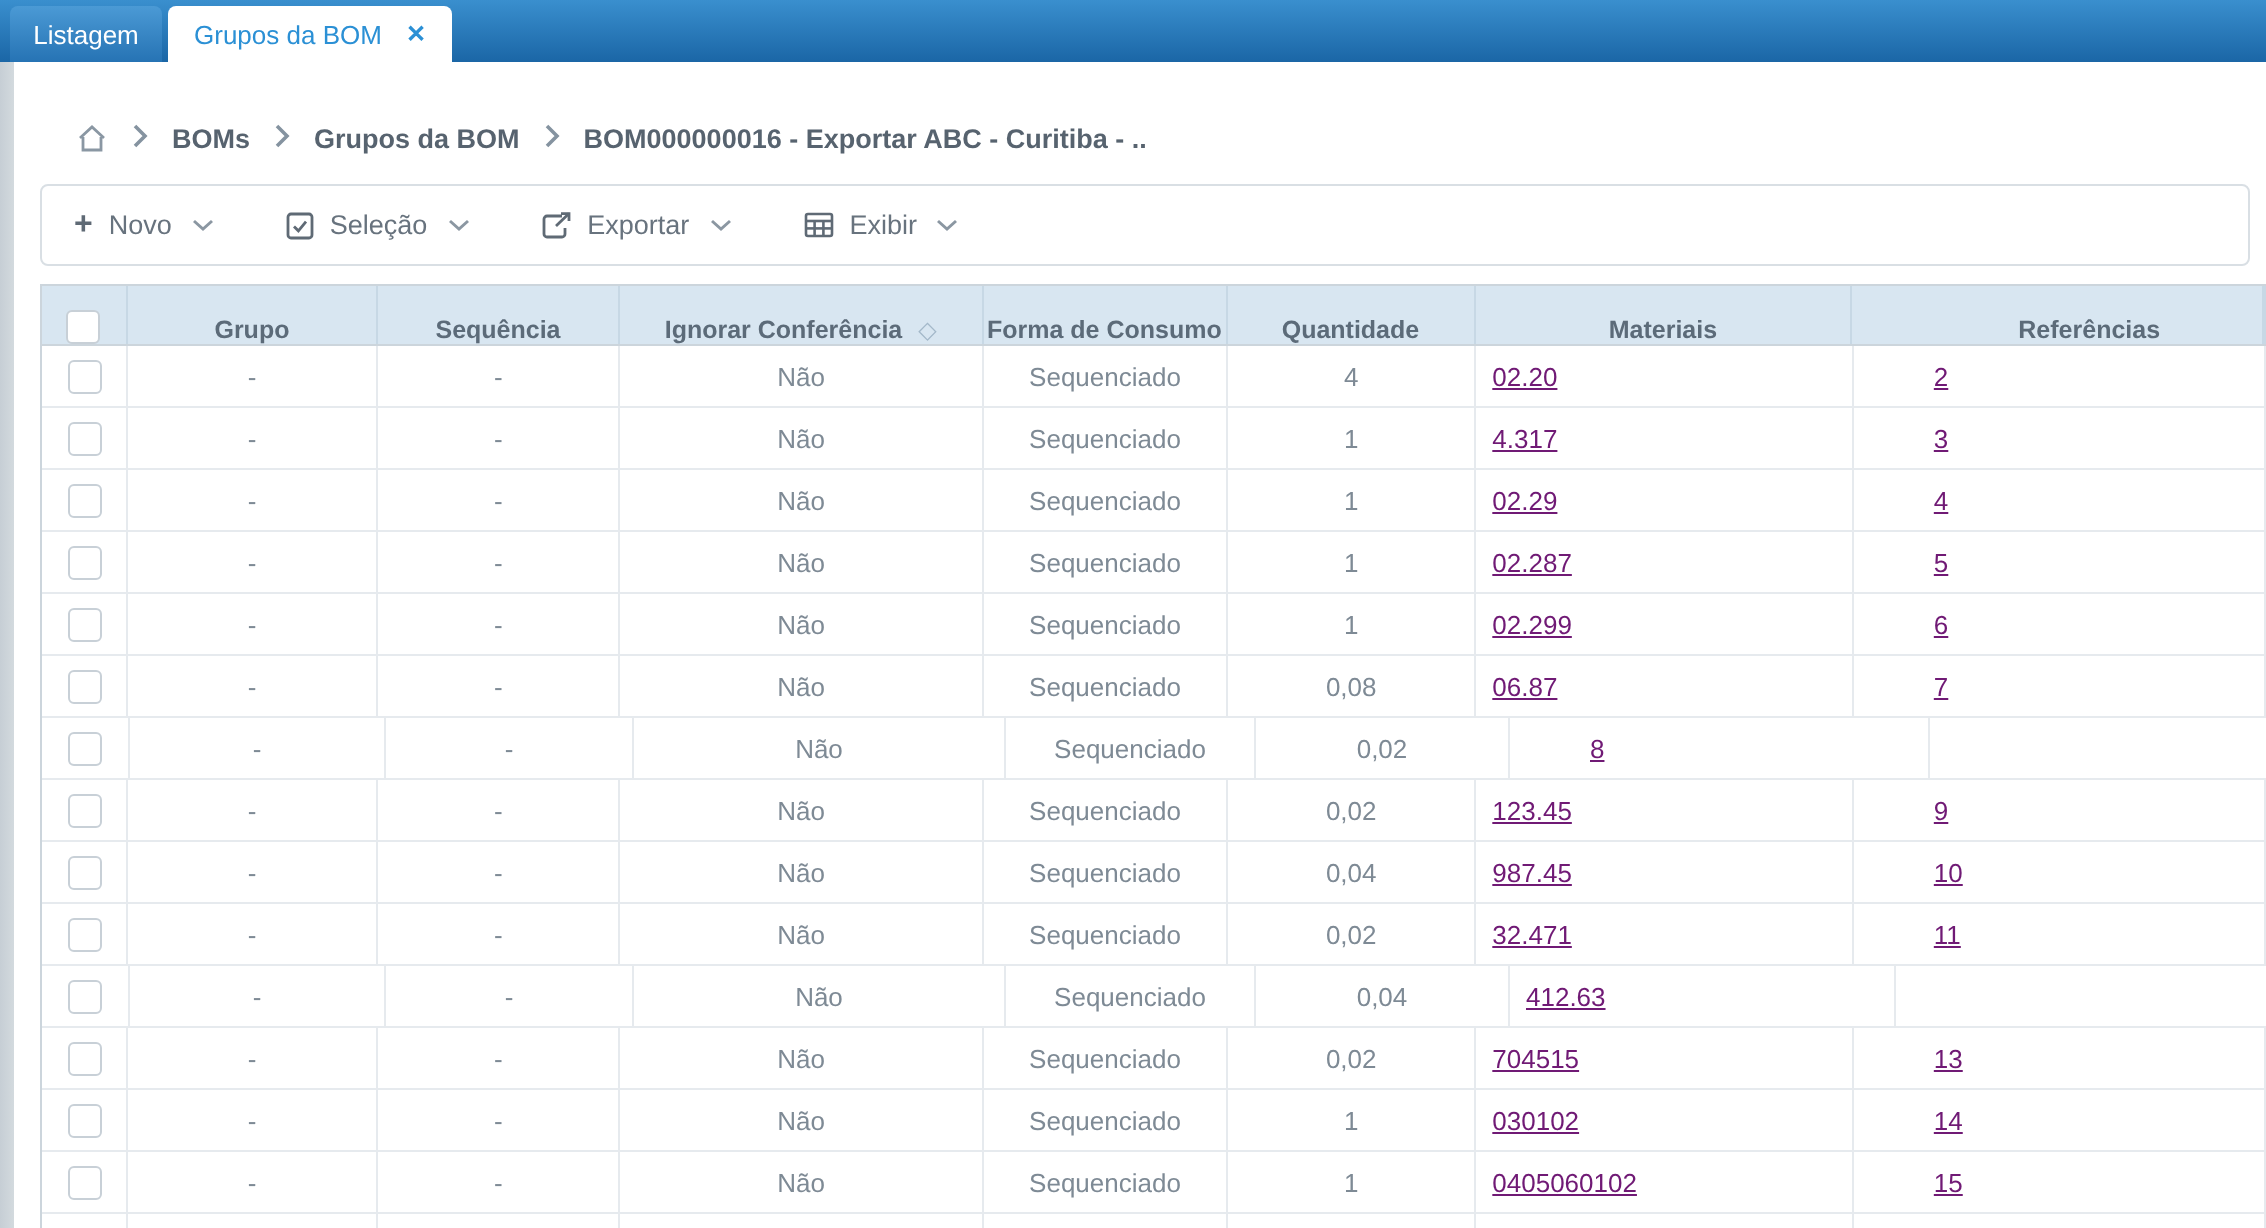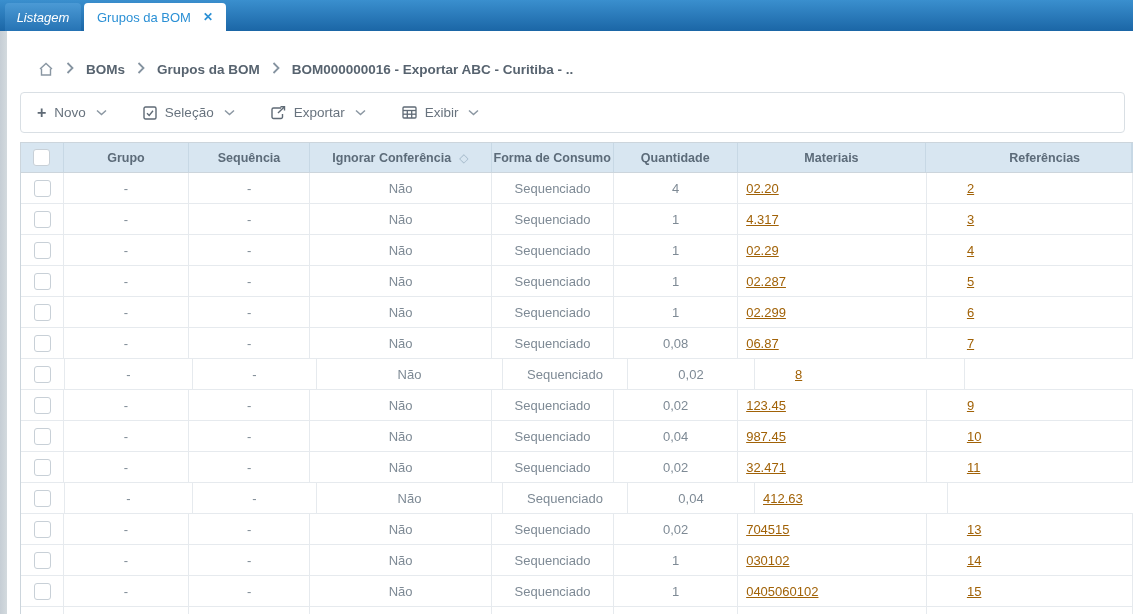--- a/index.html
+++ b/index.html
@@ -5,21 +5,21 @@
   * { margin:0; padding:0; box-sizing:border-box; }
   html,body { width:1133px; height:614px; overflow:hidden; background:#fff;
               font-family:"Liberation Sans", sans-serif; }
   .screen { position:relative; width:1133px; height:614px; overflow:hidden; background:#fff; }
 
   
   .tabbar { position:absolute; top:0; left:0; width:1133px; height:31px;
             background:linear-gradient(#3a8fce,#1b66a6); }
   .tab { position:absolute; top:3px; height:28px; display:flex; align-items:center;
          justify-content:center; font-size:13px; border-radius:4px 4px 0 0; cursor:default; }
-  .tab-inactive { left:5px; width:76px; background:linear-gradient(#4b9ad5,#2673b4); color:#fff;font-style:italic; }
+  .tab-inactive { left:5px; width:76px; background:linear-gradient(#4b9ad5,#2673b4); color:#fff; }
   .tab-active { left:84px; width:142px; background:#ffffff; color:#2b90d5; gap:12px; }
   .tab-close { font-size:12px; font-weight:bold; color:#2b90d5; line-height:1; }
 
   
   .left-strip { position:absolute; left:0; top:31px; width:7px; height:583px;
                 background:linear-gradient(90deg,#c6ced5,#d3dade); }
 
   
   .breadcrumb { position:absolute; top:62px; left:38px; height:20px; display:flex;
                 align-items:flex-start; gap:12px; font-size:13.5px; font-weight:bold; color:#57636f; }
@@ -37,30 +37,30 @@
 
   
   .grid { position:absolute; top:142px; left:20px; width:1113px;
           border:1px solid #ccd5dc; border-right:none; background:#fff; }
   .trow { display:flex; height:31px; border-bottom:1px solid #e6eaee; background:#fff; }
   .thead { display:flex; height:30px; background:#d8e6f1; color:#5c6b79;
            font-size:12.5px; font-weight:bold; border-bottom:1px solid #ccd5dc; }
   .cell { display:flex; align-items:center; justify-content:center; height:100%;
           font-size:13px; color:#7e8a95; border-right:1px solid #e6eaee;
           white-space:nowrap; overflow:hidden; }
-  .thead .cell { border-right:1px solid #c7d8e5; color:#5c6b79; font-size:12.5px; }
+  .thead .cell { border-right:1px solid #c7d8e5; color:#5c6b79; font-size:12.5px;align-items:flex-end; }
   .c0 { width:44px; }  .c1 { width:128px; } .c2 { width:124px; } .c3 { width:186px; }
   .c4 { width:125px; } .c5 { width:127px; } .c6 { width:193px; } .c7 { width:178px;margin-left:32px; }
   .cfill { flex:1; border-right:none; }
   .thead .cfill { background:#dce8f1; }
   .cell.left { justify-content:flex-start; padding-left:8px; }
   .sort-icon { margin-left:8px; color:#a3b8c9; font-size:12px; font-weight:normal; }
   .checkbox { width:17px; height:17px; border:1px solid #c8d0d7; border-radius:3px;
               background:#fff; }
-  .link { color:#a16207; text-decoration:underline; cursor:pointer; }
+  .link { color:#701a75; text-decoration:underline; cursor:pointer; }
 </style>
 </head>
 <body>
 
 <div class="screen">
 
   <div class="tabbar">
     <div class="tab tab-inactive">
       <span>Listagem</span>
     </div>

